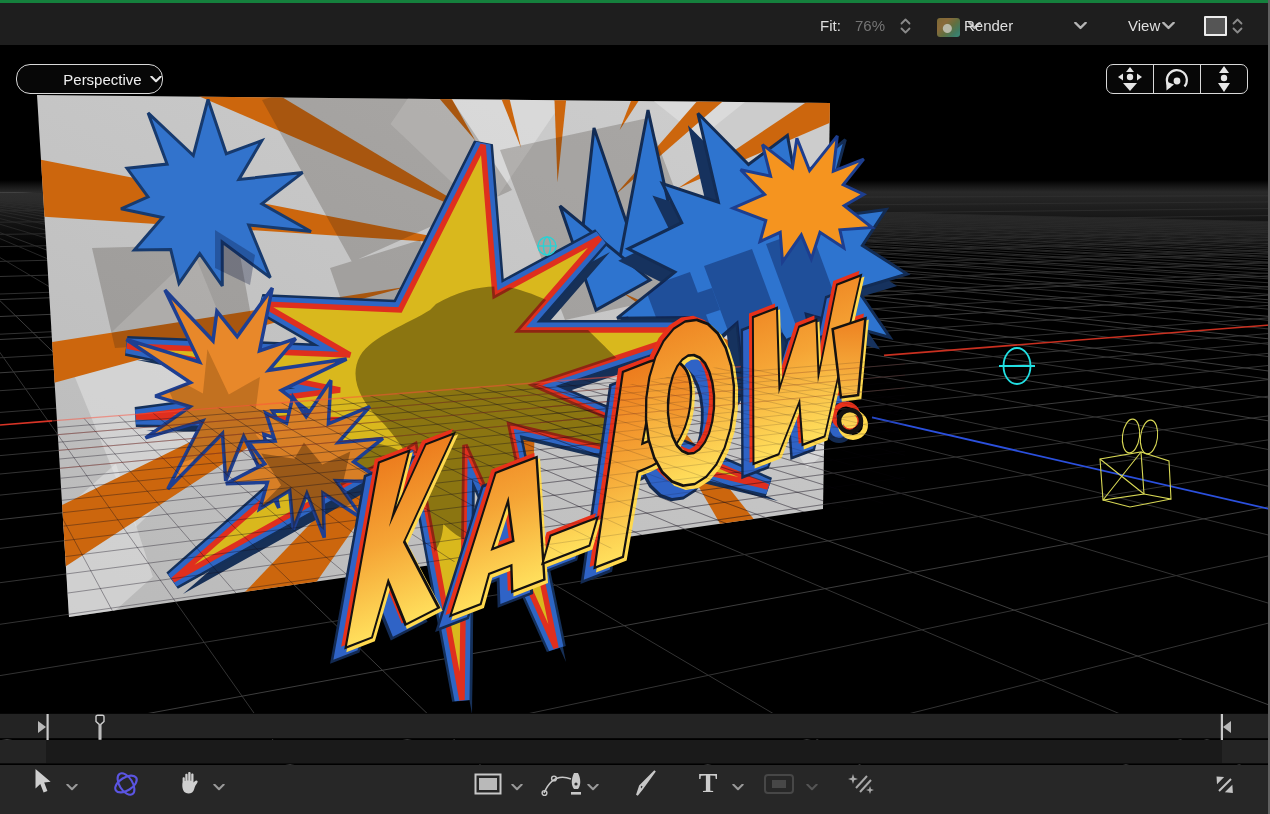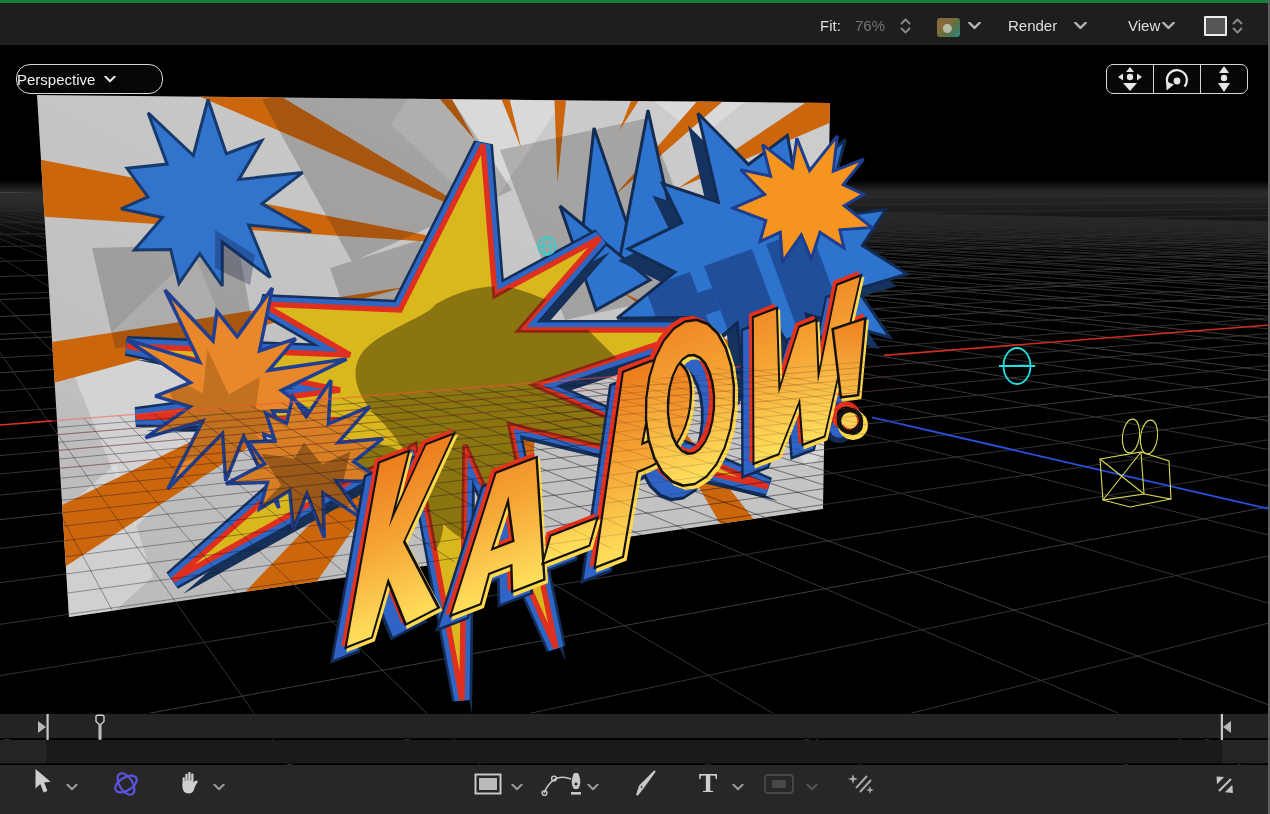--- a/index.html
+++ b/index.html
@@ -6,21 +6,21 @@
 #cv{position:absolute;left:0;top:0;height:814px;width:1270px}
 svg#cv{display:block}
 #topbar{position:absolute;left:0;top:0;width:1270px;height:47px;background:#1e1e1e;border-top:3px solid #15803d;border-bottom:2px solid #000}
 .titem{position:absolute;top:0;height:45px;display:flex;align-items:center}
 .titem .w{color:#dfdfdf;font-size:15px}
 .titem .g{color:#757575;font-size:15px}
 #swatch{position:absolute;left:937px;top:15px;width:23px;height:19px;border-radius:3px;background:
  radial-gradient(circle at 45% 55%, #b9b9a8 0 4px, rgba(0,0,0,0) 5px),
  linear-gradient(135deg,#7a6a35,#8a6a3a 30%,#636f3f 55%,#3f7a62 80%,#3a8a7a);}
 #ditem{position:absolute;left:1204px;top:13px;width:23px;height:20px;background:#555;border:2px solid #ececec;border-radius:1px}
-#persp{position:absolute;left:16px;top:64px;width:147px;height:30px;background:rgba(8,8,8,0.82);border:1.5px solid #d9d9d9;border-radius:14px;color:#efefef;font-size:15px;display:flex;align-items:center;justify-content:flex-start}
+#persp{position:absolute;left:16px;top:64px;width:147px;height:30px;background:rgba(8,8,8,0.82);border:1.5px solid #d9d9d9;border-radius:14px;color:#efefef;font-size:15px;display:flex;align-items:center;justify-content:flex-end}
 #segctl{position:absolute;left:1106px;top:64px;width:142px;height:30px;background:rgba(8,8,8,0.82);border:1.5px solid #d9d9d9;border-radius:7px;display:flex}
 .seg{flex:1;display:flex;align-items:center;justify-content:center;border-right:1.5px solid #d9d9d9}
 #minitl{position:absolute;left:0;top:713px;width:1270px;height:26px;background:#232323;border-top:1px solid #060606;border-bottom:1px solid #060606}
 #scrollstrip{position:absolute;left:0;top:740px;width:1270px;height:24px;background:#242424;border-bottom:1px solid #0c0c0c}
 #thumb{position:absolute;left:46px;top:0;width:1176px;height:23px;background:#1a1a1a}
 #toolbar{position:absolute;left:0;top:765px;width:1270px;height:49px;background:#272727}
 .tool{position:absolute}
 #redge{position:absolute;right:0;top:0;width:2px;height:814px;background:#606060}
 </style></head>
 <body>
@@ -539,21 +539,21 @@
         <svg width="11" height="16" viewBox="0 0 11 16">
           <path d="M1.5,5.5 L5.5,1.5 L9.5,5.5 M1.5,10.5 L5.5,14.5 L9.5,10.5" fill="none" stroke="#8a8a8a" stroke-width="1.8" stroke-linecap="round" stroke-linejoin="round"></path>
         </svg>
       </div>
   <div id="swatch"></div>
   <div class="titem" style="left:968px">
         <svg width="13" height="8" viewBox="0 0 10 6">
           <path d="M1,0.5 L5,4.5 L9,0.5" fill="none" stroke="#b5b5b5" stroke-width="1.8" stroke-linecap="round" stroke-linejoin="round"></path>
         </svg>
       </div>
-  <div class="titem" style="left:1008px">
+  <div class="titem" style="left:964px">
         <span class="w">Render</span>
       </div>
   <div class="titem" style="left:1074px">
         <svg width="13" height="8" viewBox="0 0 10 6">
           <path d="M1,0.5 L5,4.5 L9,0.5" fill="none" stroke="#b5b5b5" stroke-width="1.8" stroke-linecap="round" stroke-linejoin="round"></path>
         </svg>
       </div>
   <div class="titem" style="left:1128px">
         <span class="w">View</span>
       </div>

